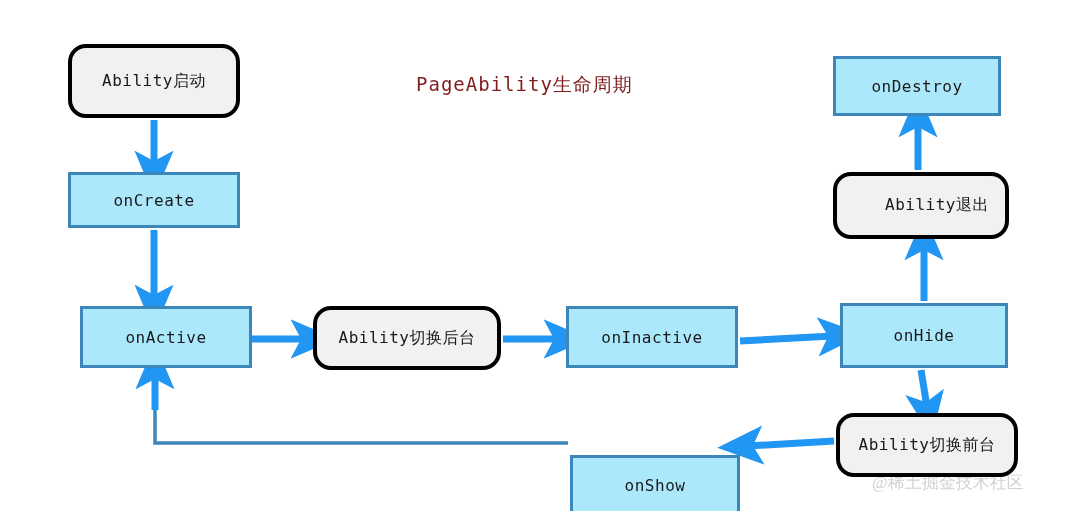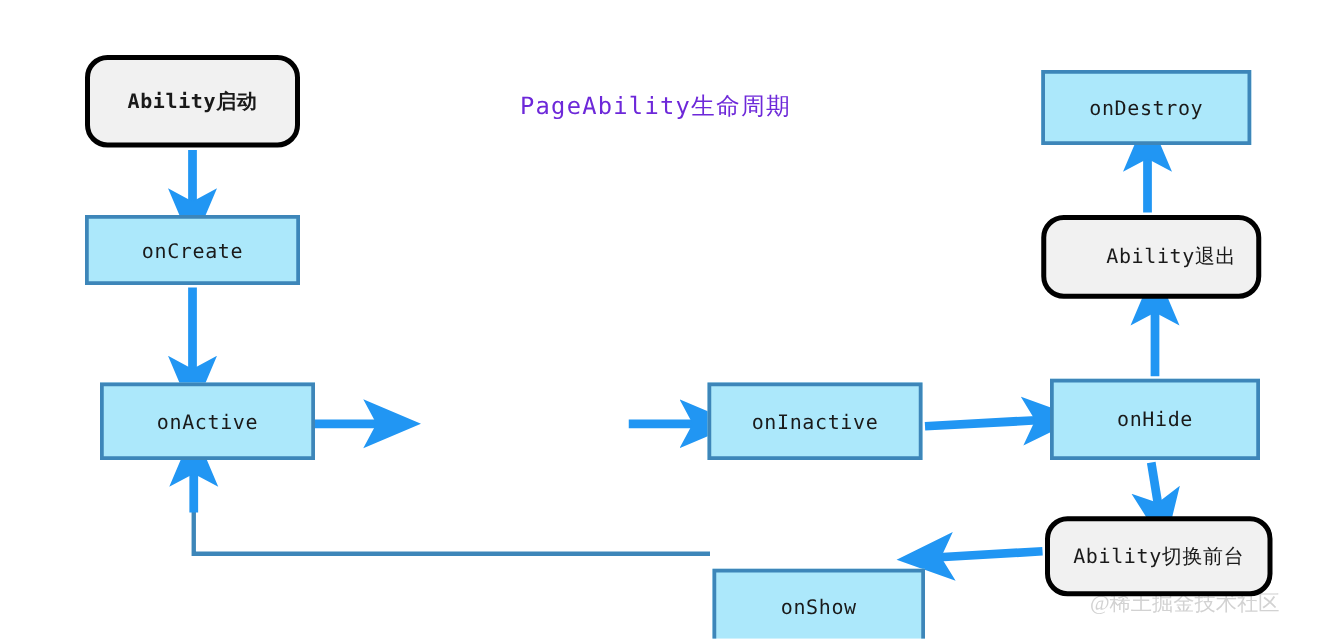--- a/index.html
+++ b/index.html
@@ -45,21 +45,21 @@
   .node-state {
     background: #f1f1f1;
     border: 4px solid #000000;
     border-radius: 18px;
     color: #1a1a1a;
     font-size: 16px;
   }
   .diagram-title {
     position: absolute;
     font-size: 19px;
-    color: #6d28d9;
+    color: #7f1d1d;
     letter-spacing: 1px;
     white-space: nowrap;
     z-index: 2;
   }
   .watermark {
     position: absolute;
     font-family: Liberation Serif, serif;
     font-size: 17px;
     color: #d2d2d2;
     white-space: nowrap;
@@ -113,32 +113,35 @@
     <g>
       <line x1="834" y1="441" x2="748" y2="446" stroke="#2196f3" stroke-width="7" marker-end="url(#ah)"></line>
     </g>
 
     <g>
       <polyline points="568,443 155,443 155,378" fill="none" stroke="#3d86b9" stroke-width="3.5"></polyline>
       <line x1="155" y1="410" x2="155" y2="374" stroke="#2196f3" stroke-width="7" marker-end="url(#ah)"></line>
     </g>
   </svg>
 
-  <div class="node node-state" style="left:68px; top:44px; width:172px; height:74px;font-weight:bold;">
+  <div class="node node-state" style="left:68px; top:44px; width:172px; height:74px;">
     <span>Ability启动</span>
   </div>
 
   <div class="node node-proc" style="left:68px; top:172px; width:172px; height:56px;">
     <span>onCreate</span>
   </div>
 
   <div class="node node-proc" style="left:68px; top:306px; width:172px; height:62px;margin-left:12px;">
     <span>onActive</span>
   </div>
 
+  <div class="node node-state" style="left:313px; top:306px; width:188px; height:64px;">
+    <span>Ability切换后台</span>
+  </div>
 
   <div class="node node-proc" style="left:566px; top:306px; width:172px; height:62px;">
     <span>onInactive</span>
   </div>
 
   <div class="node node-proc" style="left:840px; top:303px; width:168px; height:65px;">
     <span>onHide</span>
   </div>
 
   <div class="node node-state" style="left:833px; top:172px; width:176px; height:67px;padding-left:32px;">

